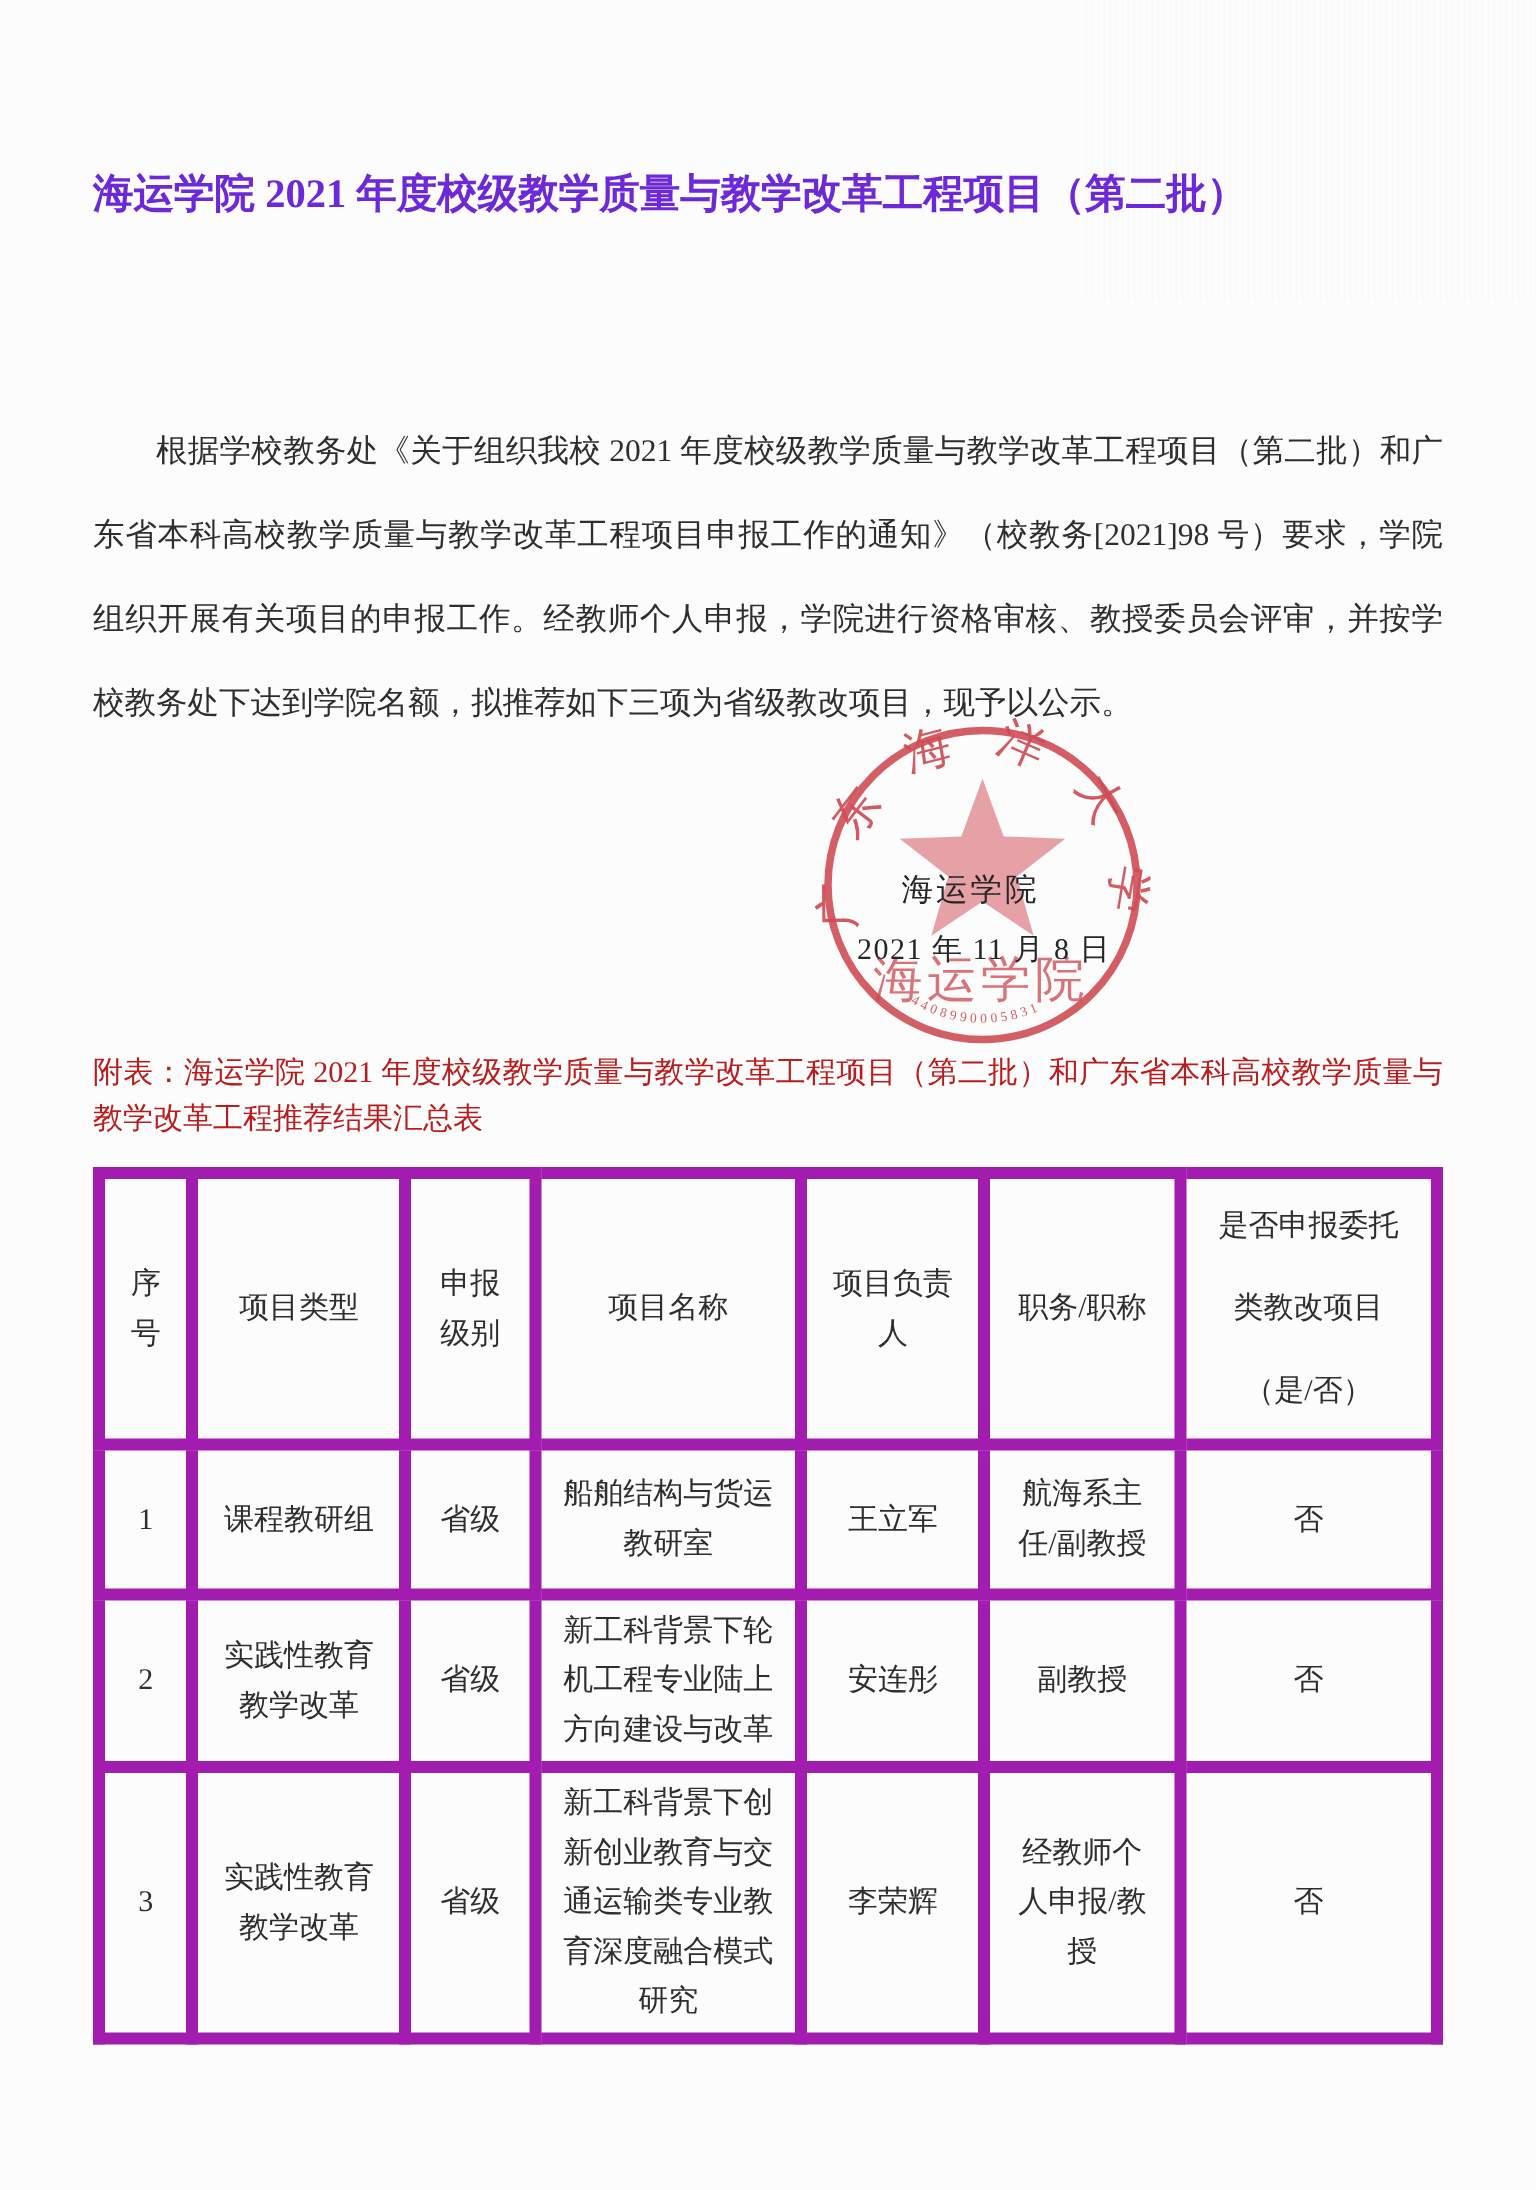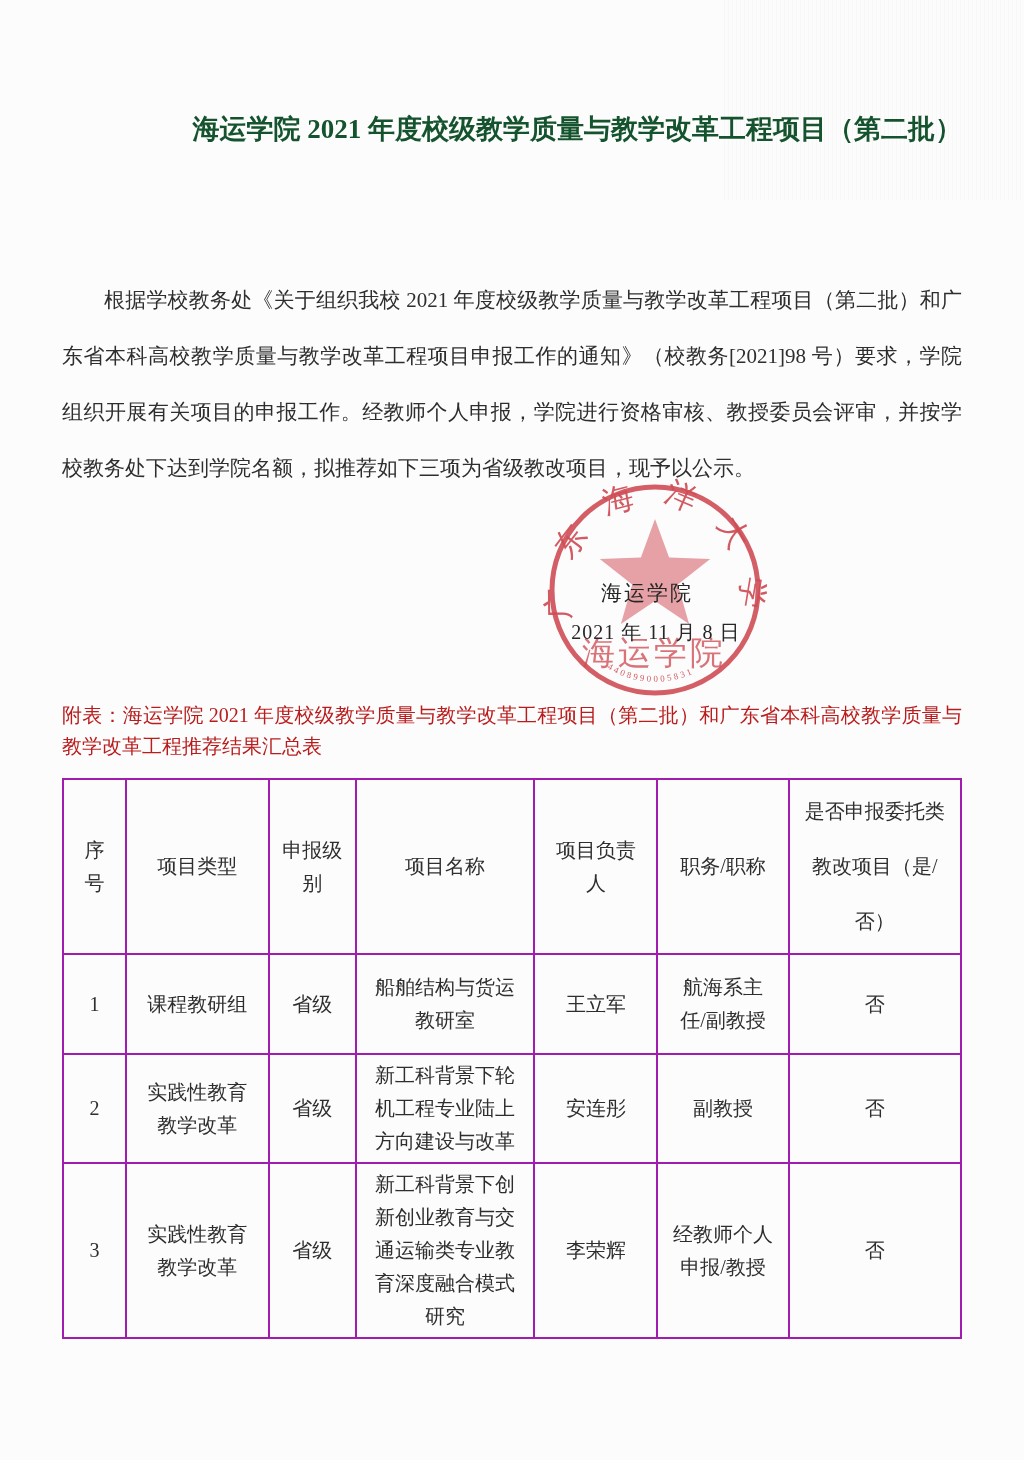--- a/index.html
+++ b/index.html
@@ -8,21 +8,21 @@
     background:#fcfcfc;overflow:hidden;
     font-family:"Liberation Serif","DejaVu Serif",serif;color:#2d2d2d;
   }
   .scan-noise{
     position:absolute;top:0;right:0;width:300px;height:200px;
     background:repeating-linear-gradient(90deg, rgba(160,160,160,0.05) 0 1px, transparent 1px 4px);
     pointer-events:none;
   }
   .title{
     position:absolute;top:110px;left:62px;width:900px;
-    text-align:right;font-weight:bold;font-size:27px;line-height:38px;color:#14532d;
+    text-align:left;font-weight:bold;font-size:27px;line-height:38px;color:#6d28d9;
   }
   .title .line2{margin-top:16px;}
   .body-text{
     position:absolute;top:272px;left:62px;width:900px;
     font-size:21px;line-height:56px;text-align:justify;color:#2e2e2e;
   }
   .body-text p{margin:0;text-indent:2em;}
   .seal-wrap{position:absolute;top:478px;left:543px;width:224px;height:224px;z-index:1;}
   .seal-wrap svg{position:absolute;top:0;left:0;width:100%;height:100%;}
   .sign-org{
@@ -36,21 +36,21 @@
   .caption{
     position:absolute;top:700px;left:62px;width:900px;
     font-size:20px;line-height:31px;text-align:justify;color:#b91c1c;
   }
   .table-wrap{position:absolute;top:778px;left:62px;width:900px;}
   table{
     width:100%;border-collapse:collapse;table-layout:fixed;
     font-size:20px;color:#2e2e2e;
   }
   th,td{
-    border:2px solid #a21caf;text-align:center;vertical-align:middle;
+    border:8px solid #a21caf;text-align:center;vertical-align:middle;
     font-weight:normal;padding:4px 12px;line-height:33px;overflow:hidden;
   }
   thead tr{height:110px;}
   tr.r1{height:100px;}
   tr.r2{height:100px;}
   tr.r3{height:115px;}
   th.th-wide{line-height:55px;padding:4px 13px;}
 </style>
 </head>
 <body>

